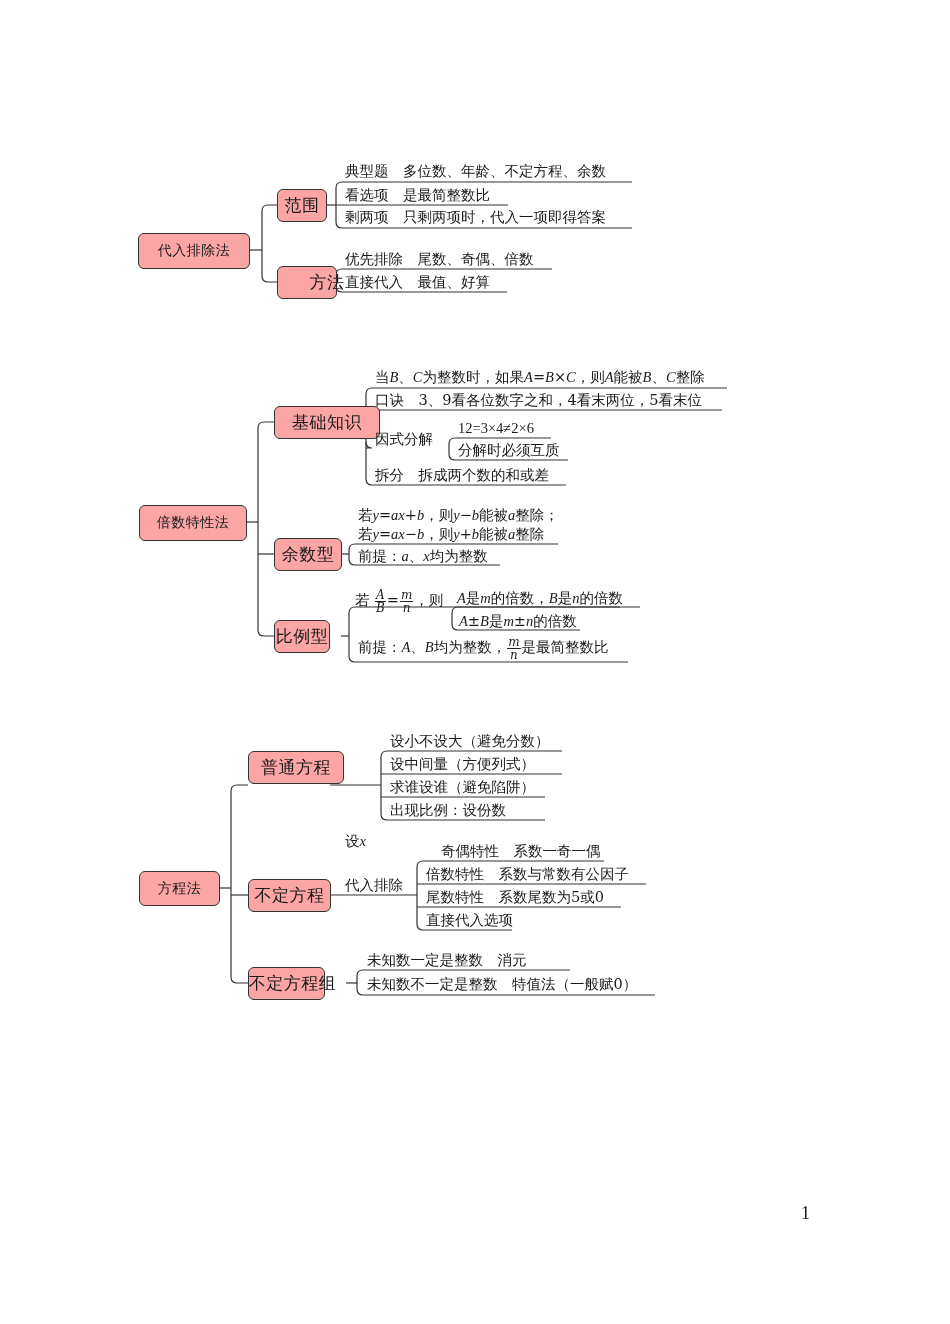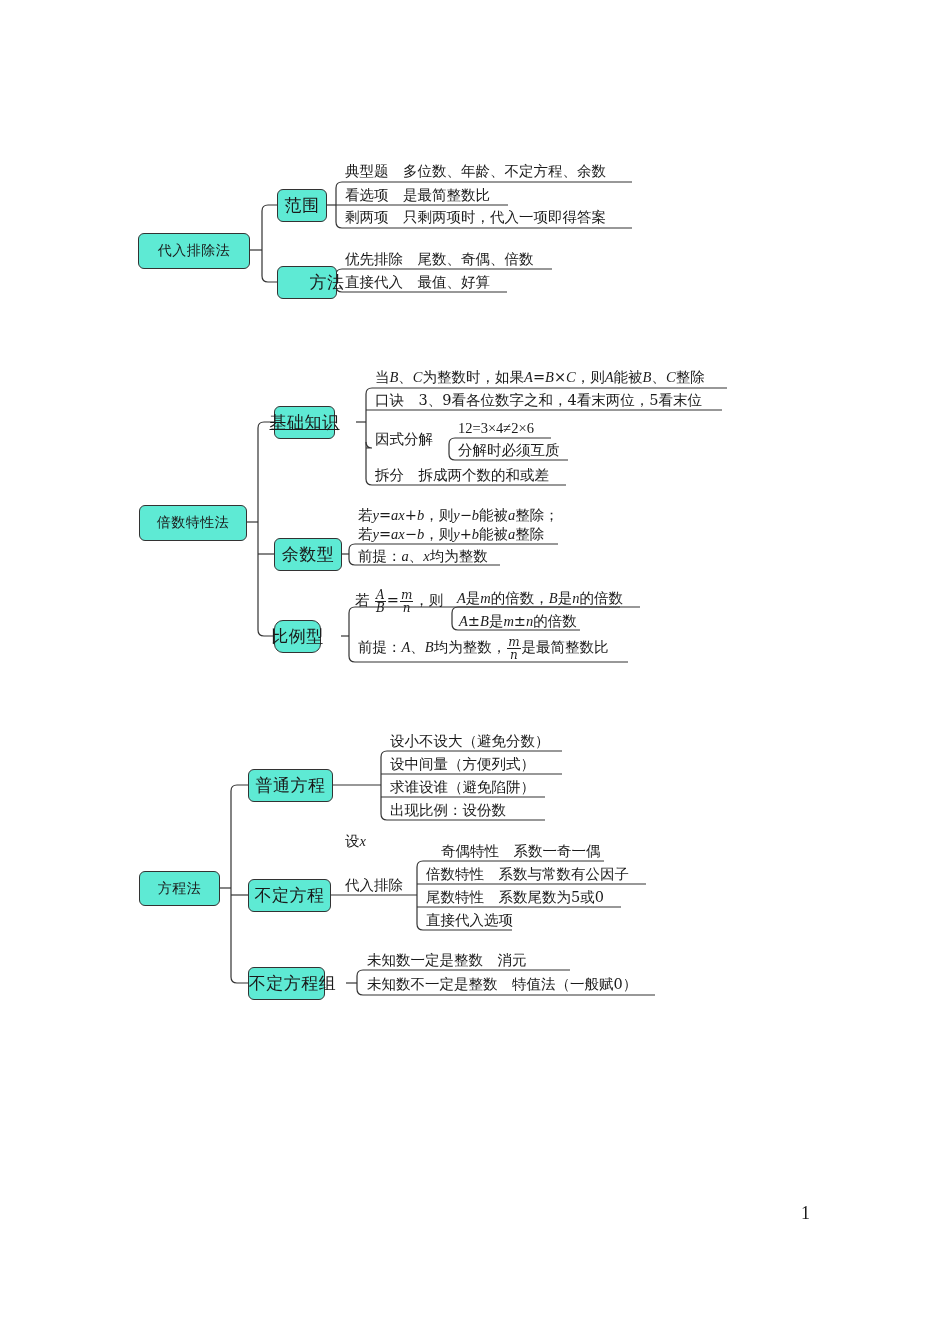--- a/index.html
+++ b/index.html
@@ -1,19 +1,19 @@
 <!DOCTYPE html>
 <html><head>
 <meta charset="utf-8">
 <style>
   html, body { margin:0; padding:0; background:#ffffff; }
   body { width:950px; height:1324px; position:relative; overflow:hidden;
          font-family:"DejaVu Serif","Liberation Serif",serif; color:#1a1a1a; }
   #lines { position:absolute; left:0; top:0; width:950px; height:1324px; }
-  .box { position:absolute; border:1.2px solid #333; border-radius:6px; background:#5eead4;
+  .box { position:absolute; border:1.2px solid #333; border-radius:6px; background:#fca5a5;
          display:flex; align-items:center; justify-content:center; box-sizing:border-box;
          font-size:17px; white-space:nowrap; letter-spacing:0.5px; }
   .root { font-size:14px; }
   .t { position:absolute; font-size:14.5px; white-space:nowrap; line-height:18px; }
   .t i { font-family:"Liberation Serif",serif; font-style:italic; }
   .frac { display:inline-flex; flex-direction:column; align-items:center; vertical-align:middle;
           font-size:12px; line-height:12px; margin:0 1px; font-style:italic; }
   .frac .num { border-bottom:1px solid #222; padding:0 1px; }
   .pagenum { position:absolute; left:801px; top:1203px; font-size:18px;
              font-family:"Liberation Serif",serif; }
@@ -65,23 +65,23 @@
 <div class="box root" style="left:138px;top:233px;width:112px;height:36px;">代入排除法</div>
 <div class="box" style="left:277px;top:189px;width:50px;height:33px;">范围</div>
 <div class="box" style="left:277px;top:266px;width:60px;height:33px;padding-left:40px;">方法</div>
 <div class="t" style="left:345px;top:162px;">典型题　多位数、年龄、不定方程、余数</div>
 <div class="t" style="left:345px;top:186px;">看选项　是最简整数比</div>
 <div class="t" style="left:345px;top:208px;">剩两项　只剩两项时，代入一项即得答案</div>
 <div class="t" style="left:345px;top:250px;">优先排除　尾数、奇偶、倍数</div>
 <div class="t" style="left:345px;top:273px;">直接代入　最值、好算</div>
 
 <div class="box root" style="left:139px;top:505px;width:108px;height:36px;">倍数特性法</div>
-<div class="box" style="left:274px;top:406px;width:61px;height:33px;text-decoration:underline;">基础知识</div>
+<div class="box" style="left:274px;top:406px;width:106px;height:33px;">基础知识</div>
 <div class="box" style="left:274px;top:538px;width:68px;height:33px;">余数型</div>
-<div class="box" style="left:274px;top:620px;width:47px;height:33px;border-radius:9px;">比例型</div>
+<div class="box" style="left:274px;top:620px;width:56px;height:33px;">比例型</div>
 
 <div class="t" style="left:375px;top:368px;">当<i>B</i>、<i>C</i>为整数时，如果<i>A</i>=<i>B</i>×<i>C</i>，则<i>A</i>能被<i>B</i>、<i>C</i>整除</div>
 <div class="t" style="left:375px;top:391px;">口诀　3、9看各位数字之和，4看末两位，5看末位</div>
 <div class="t" style="left:375px;top:430px;">因式分解</div>
 <div class="t" style="left:458px;top:419px;font-family:'Liberation Serif',serif;">12=3×4≠2×6</div>
 <div class="t" style="left:458px;top:441px;">分解时必须互质</div>
 <div class="t" style="left:375px;top:466px;">拆分　拆成两个数的和或差</div>
 
 <div class="t" style="left:358px;top:506px;">若<i>y</i>=<i>ax</i>+<i>b</i>，则<i>y</i>−<i>b</i>能被<i>a</i>整除；</div>
 <div class="t" style="left:358px;top:525px;">若<i>y</i>=<i>ax</i>−<i>b</i>，则<i>y</i>+<i>b</i>能被<i>a</i>整除</div>
@@ -95,21 +95,21 @@
       <span>n</span>
     </span>，则</div>
 <div class="t" style="left:457px;top:589px;"><i>A</i>是<i>m</i>的倍数，<i>B</i>是<i>n</i>的倍数</div>
 <div class="t" style="left:459px;top:612px;"><i>A</i>±<i>B</i>是<i>m</i>±<i>n</i>的倍数</div>
 <div class="t" style="left:358px;top:634px;line-height:26px;">前提：<i>A</i>、<i>B</i>均为整数，<span class="frac">
       <span class="num">m</span>
       <span>n</span>
     </span>是最简整数比</div>
 
 <div class="box root" style="left:139px;top:871px;width:81px;height:35px;">方程法</div>
-<div class="box" style="left:248px;top:769px;width:85px;height:33px;text-align:right;">普通方程</div>
+<div class="box" style="left:248px;top:751px;width:96px;height:33px;text-align:right;">普通方程</div>
 <div class="box" style="left:248px;top:879px;width:83px;height:33px;">不定方程</div>
 <div class="box" style="left:248px;top:967px;width:77px;height:33px;padding-left:12px;">不定方程组</div>
 
 <div class="t" style="left:345px;top:812px;margin-top:20px;">设<i>x</i></div>
 <div class="t" style="left:390px;top:732px;">设小不设大（避免分数）</div>
 <div class="t" style="left:390px;top:755px;">设中间量（方便列式）</div>
 <div class="t" style="left:390px;top:778px;">求谁设谁（避免陷阱）</div>
 <div class="t" style="left:390px;top:801px;">出现比例：设份数</div>
 
 <div class="t" style="left:345px;top:876px;">代入排除</div>

